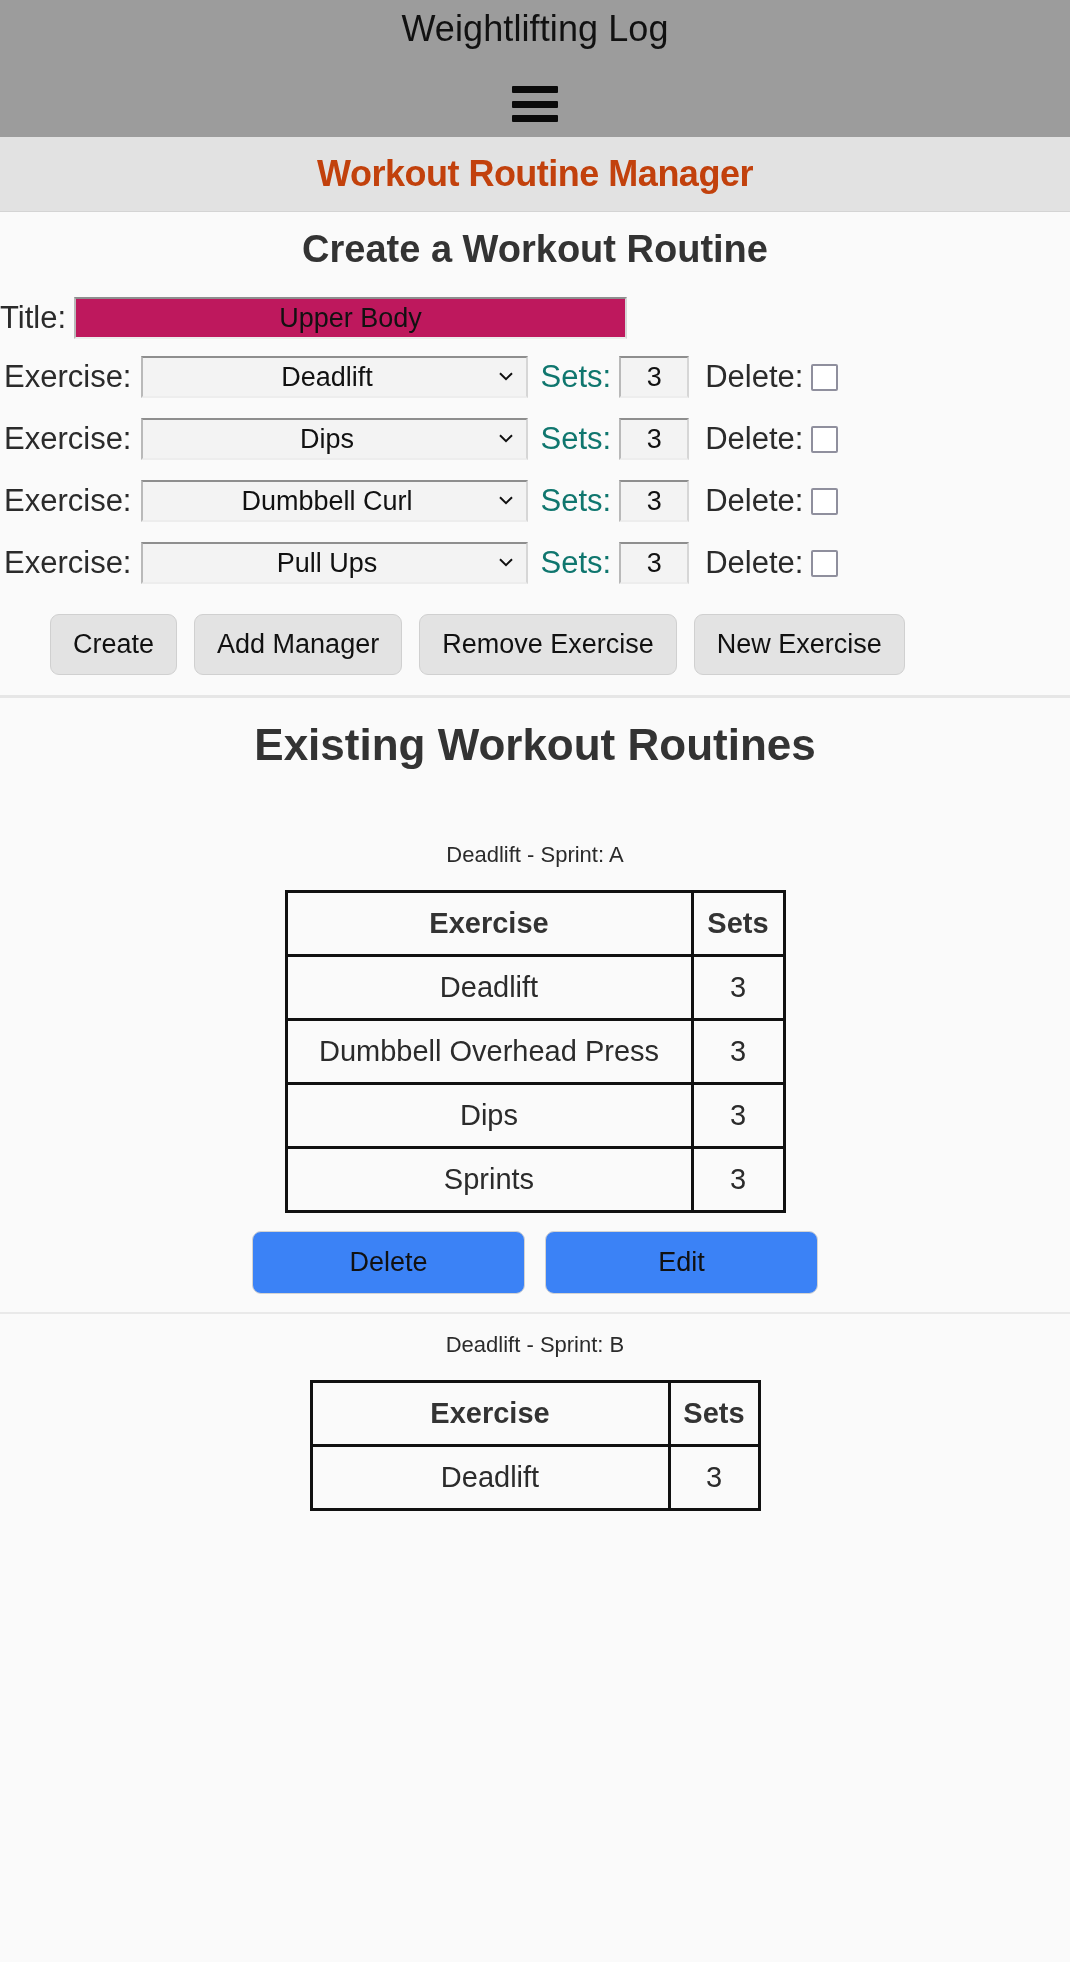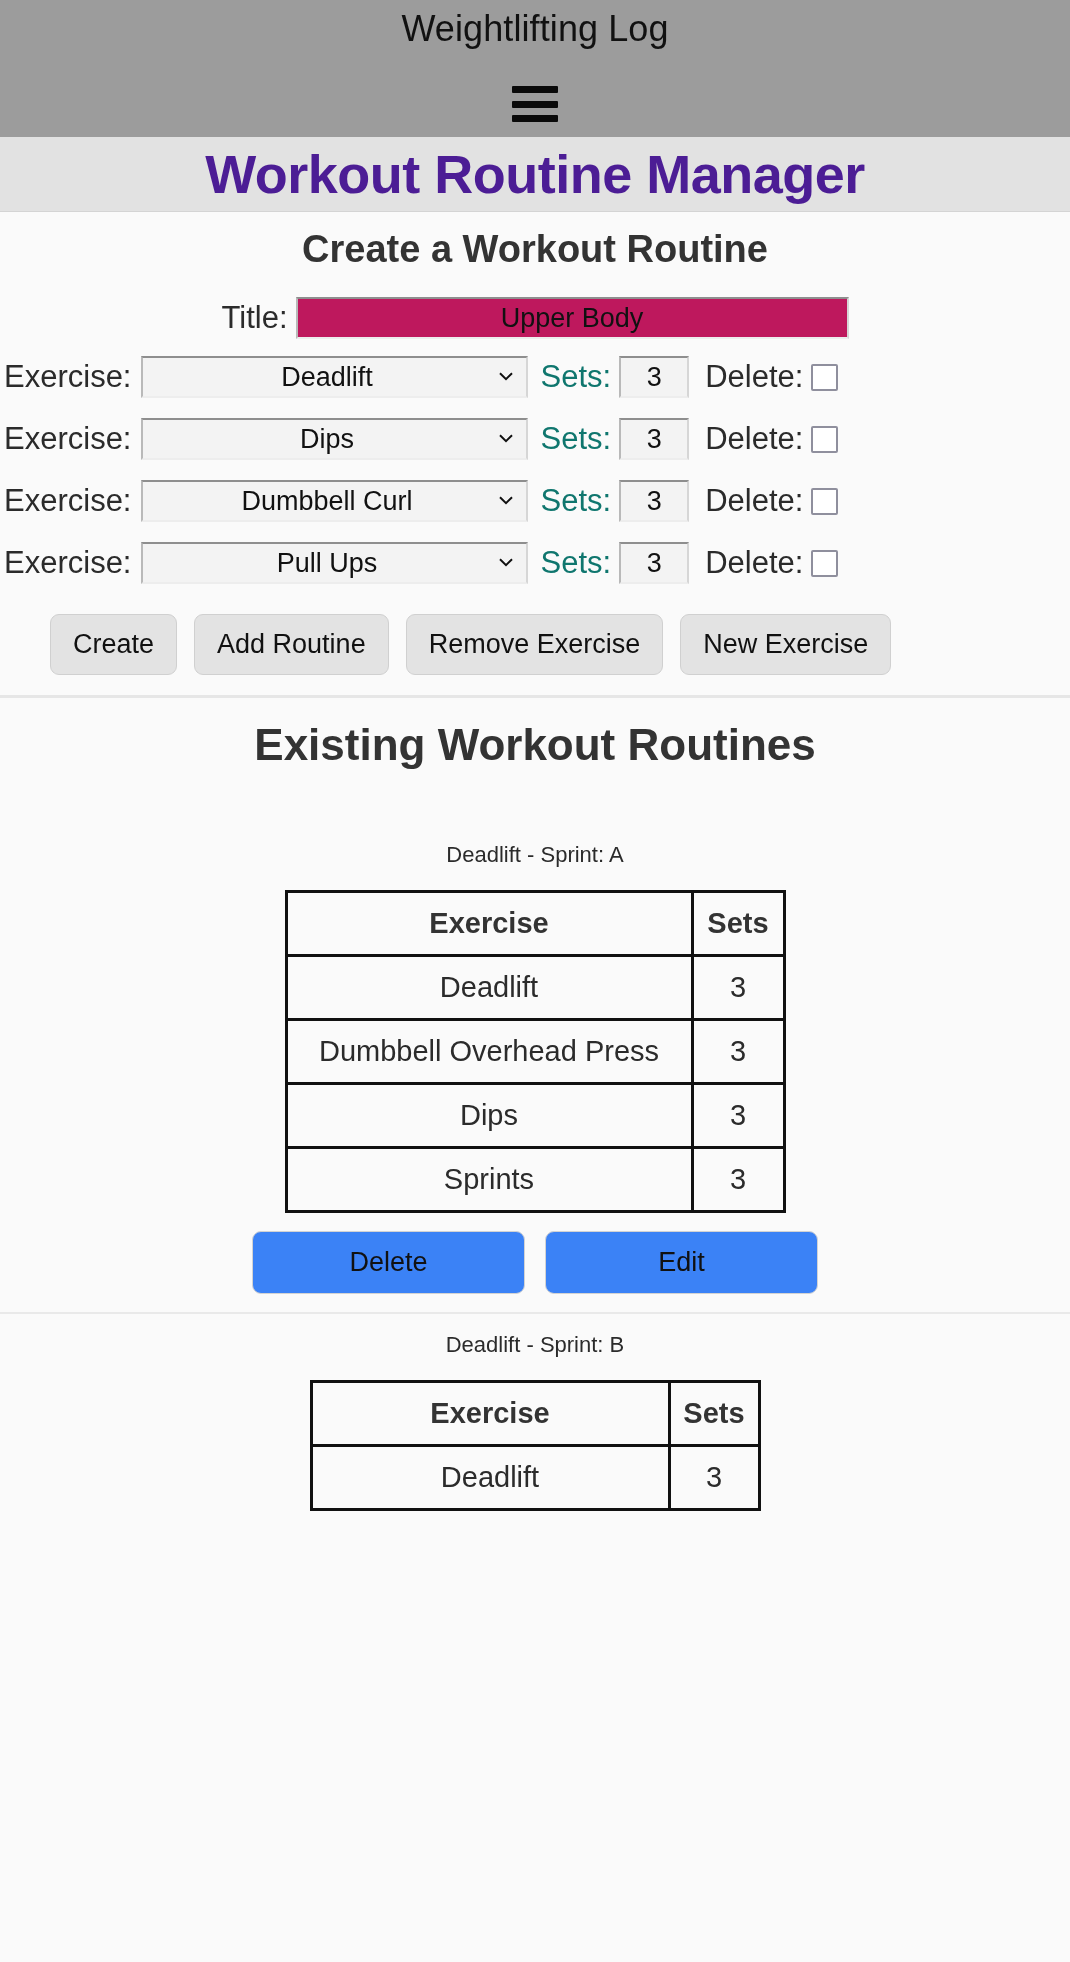--- a/index.html
+++ b/index.html
@@ -56,43 +56,42 @@
   
   .pagetitle-bar {
     background: #e2e2e2;
     height: 75px;
     display: flex;
     align-items: center;
     justify-content: center;
     border-bottom: 1px solid #d4d4d4;
   }
   .pagetitle {
-    font-size: 54px;
+    font-size: 36px;
     font-weight: bold;
-    color: #4c1d95;
+    color: #c2410c;
     letter-spacing: -0.5px;
   }
 
   
   .create-section {
     background: #fafafa;
     padding: 16px 0 20px 0;
     border-bottom: 3px solid #e6e6e6;
   }
   .section-heading {
     text-align: center;
     font-size: 38px;
     font-weight: bold;
     color: #333333;
     margin: 0 0 26px 0;
   }
   .form-row {
     display: flex;
     align-items: center;
-    justify-content: center;
     margin-bottom: 17px;
   }
   .field-label {
     font-size: 31px;
     color: #2b2b2b;
     margin-right: 8px;
     white-space: nowrap;
   }
   .title-input {
     width: 553px;
@@ -334,21 +333,21 @@
         </svg>
       </div>
       <span class="sets-label">Sets:</span>
       <input class="sets-input" type="text" value="3" style="">
       <span class="delete-label">Delete:</span>
       <span class="checkbox"></span>
     </div>
 
     <div class="btn-row">
       <button class="btn">Create</button>
-      <button class="btn">Add Routine</button>
+      <button class="btn">Add Manager</button>
       <button class="btn">Remove Exercise</button>
       <button class="btn">New Exercise</button>
     </div>
   </div>
 
   <div class="existing-section">
     <h2 class="existing-heading">Existing Workout Routines</h2>
 
     <div class="routine-block">
       <h3 class="routine-title">Deadlift - Sprint: A</h3>

